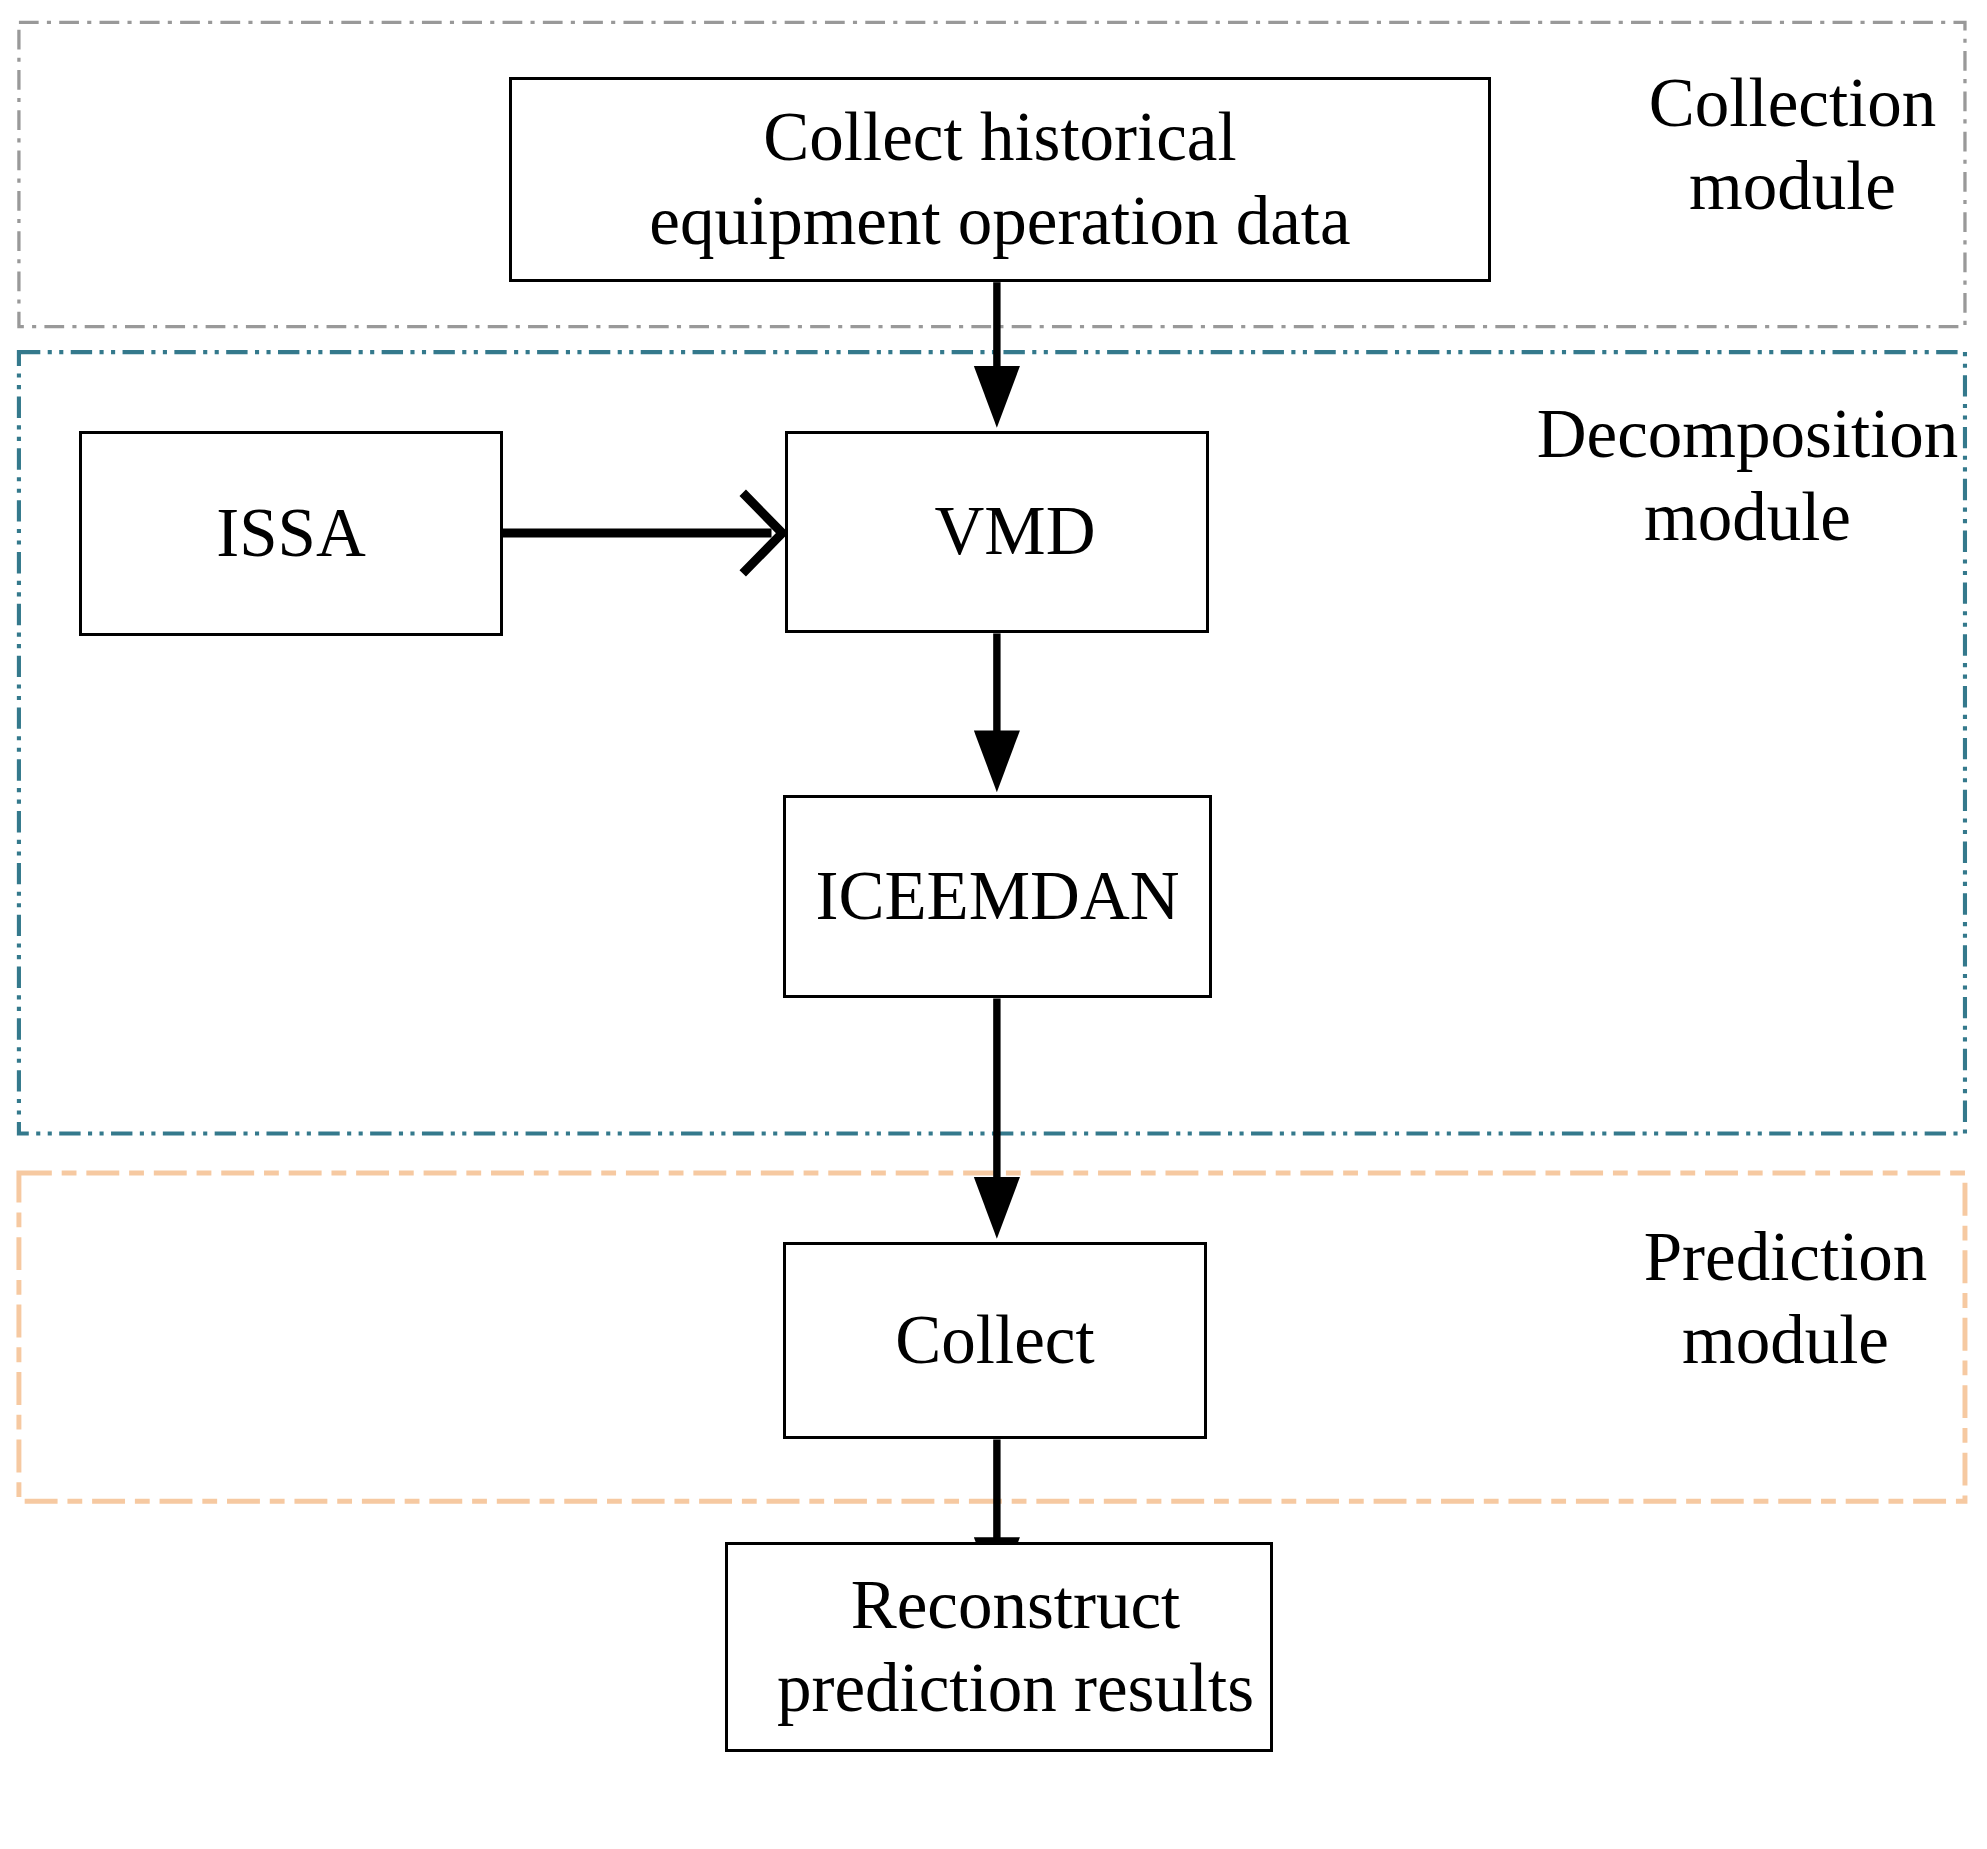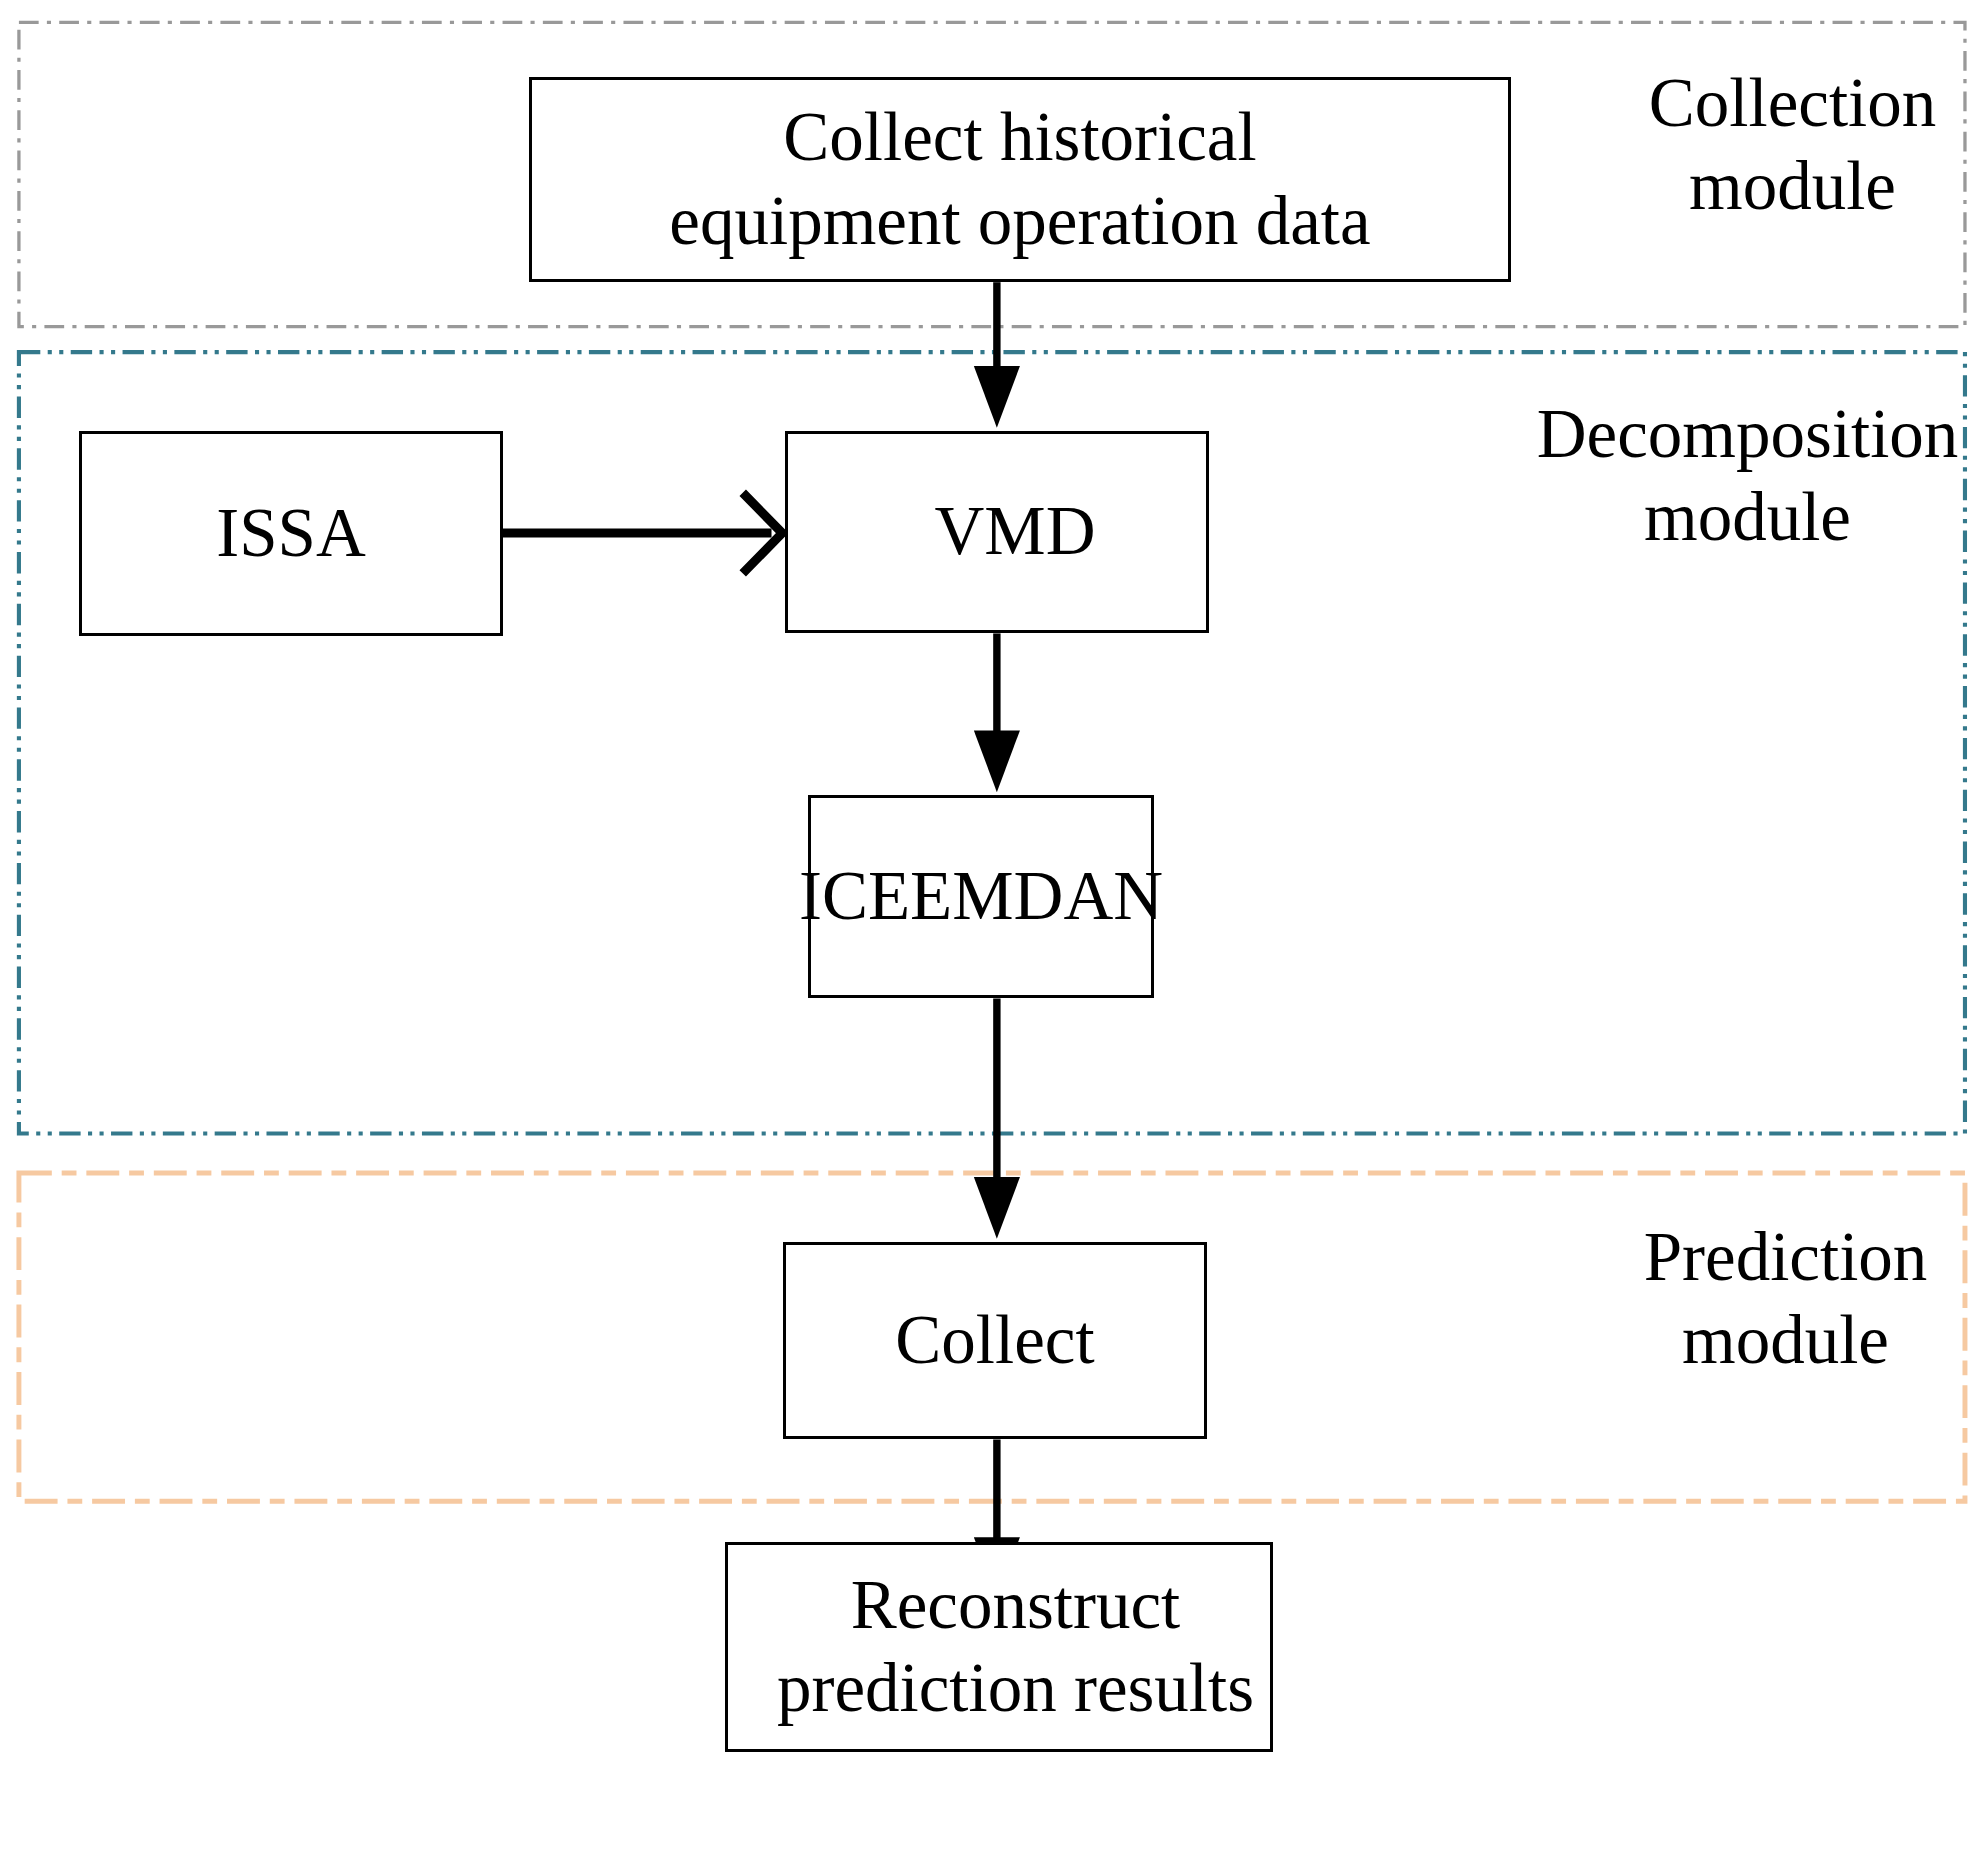--- a/index.html
+++ b/index.html
@@ -38,24 +38,24 @@
     z-index: 2;
   }
   .module-label {
     position: absolute;
     text-align: center;
     font-size: 69px;
     line-height: 1.21;
     white-space: pre-line;
     z-index: 2;
   }
-  #node-collect     { left: 509px;  top: 77px;   width: 982px; height: 205px; margin-left: 20px; }
+  #node-collect     { left: 509px;  top: 77px;   width: 982px; height: 205px; }
   #node-issa        { left: 79px;   top: 431px;  width: 424px;  height: 205px; }
   #node-vmd         { left: 785px;  top: 431px;  width: 424px;  height: 202px; padding-left: 36px; }
-  #node-iceemdan    { left: 808px;  top: 795px;  width: 346px;  height: 203px; }
+  #node-iceemdan    { left: 783px;  top: 795px;  width: 429px;  height: 203px; }
   #node-informer    { left: 783px;  top: 1242px; width: 424px;  height: 197px; }
   #node-reconstruct { left: 725px;  top: 1542px; width: 548px;  height: 210px; padding-left: 33px; }
 
   #label-collection    { left: 1587px; top: 62px;   width: 411px; }
   #label-decomposition { left: 1501px; top: 393px;  width: 493px; }
   #label-prediction    { left: 1580px; top: 1216px; width: 411px; }
 </style>
 </head>
 <body>
 

